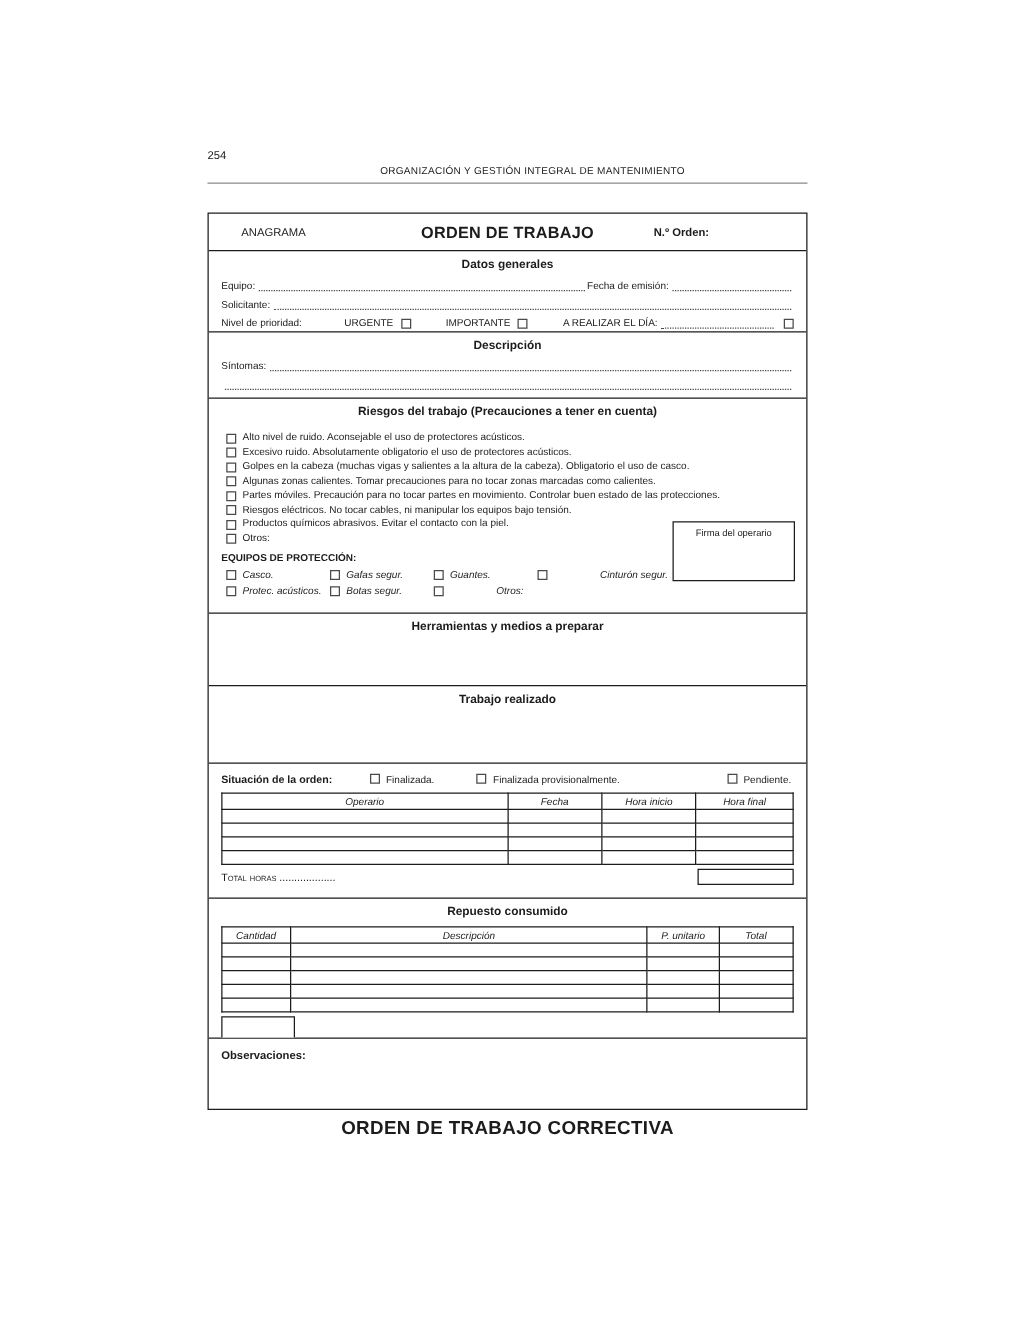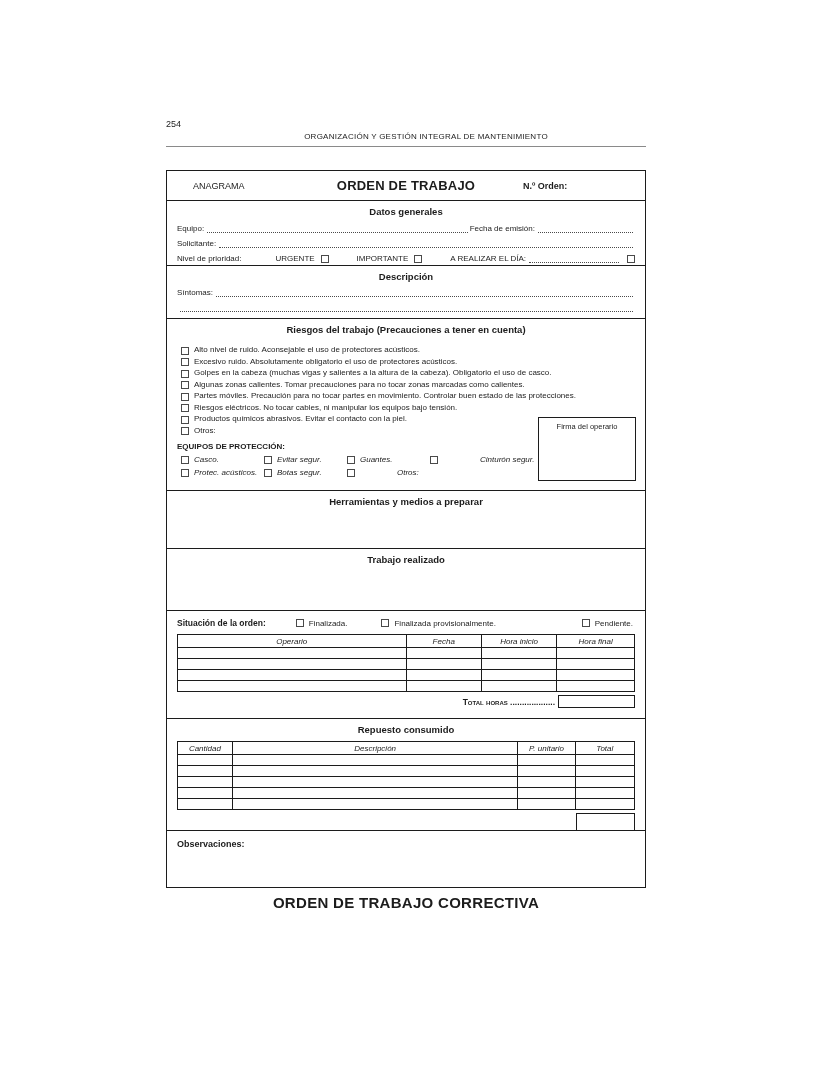--- a/index.html
+++ b/index.html
@@ -41,21 +41,21 @@
   .cbml { margin-left:6px; margin-bottom:1px; }
 
   .descr { height:53px; padding:0 10px; }
   .descr .fline { margin-top:6px; }
 
   .riesgos { height:172px; padding:0 10px; font-size:8px; }
   .riesgos .sec-title { margin-bottom:9px; }
   .risk { display:flex; gap:5px; align-items:center; line-height:11.5px;
           padding-left:4px; white-space:nowrap; }
   .risk .cb { margin-top:2px; }
-  .firma { position:absolute; right:9px; top:98px; width:98px; height:64px;
+  .firma { position:absolute; right:9px; top:98px; width:98px; height:48px;
            border:1px solid #1c1c1c; font-size:7.5px; text-align:center; padding-top:4px;
            background:#fff; }
   .eq-title { font-weight:bold; margin-top:6px; font-size:8px; }
   .eq-row { display:flex; margin-top:4px; padding-left:4px; }
   .eq-item { display:flex; gap:5px; align-items:center; flex:0 0 83px;font-style:italic; }
   .eq-item.auto { flex:0 0 auto;gap:42px; }
 
   .herr { height:58px; }
   .trab { height:62px; }
 
@@ -63,21 +63,21 @@
   .situ-row { display:flex; align-items:center; margin-top:7px; font-size:8px; }
   .situ-label { font-weight:bold; font-size:8.5px; }
   .situ-opt { display:flex; align-items:flex-start; gap:5px; }
   .o1 { margin-left:30px; } .o2 { margin-left:34px; } .o3 { margin-left:auto; margin-right:2px; }
 
   .gridtable { width:100%; border-collapse:collapse; margin-top:6px; table-layout:fixed; }
   .gridtable th { border:1px solid #1c1c1c; font-style:italic; font-weight:normal;
                   font-size:8px; height:13px; text-align:center; }
   .gridtable td { border:1px solid #1c1c1c; height:11px; }
 
-  .total-row { display:flex; justify-content:flex-end; align-items:center; margin-top:3px;font-weight:bold; }
+  .total-row { display:flex; justify-content:space-between; align-items:center; margin-top:3px; }
   .total-label { font-size:8.5px; font-variant:small-caps; margin-right:3px; }
   .total-box { border:1px solid #1c1c1c; height:13px; background:#fff; }
   .total-box.horas { width:77px; }
   .total-box.rep { width:59px; }
 
   .rep { height:112px; padding:0 10px; }
 
   .obs { height:56px; padding:8px 10px; font-size:9px; font-weight:bold; }
 
   .caption { position:absolute; left:166px; top:894px; width:480px; text-align:center;
@@ -180,21 +180,21 @@
       </div>
 
       <div class="eq-title">EQUIPOS DE PROTECCIÓN:</div>
       <div class="eq-row">
         <span class="eq-item">
           <span class="cb"></span>
           <span>Casco.</span>
         </span>
         <span class="eq-item">
           <span class="cb"></span>
-          <span>Evitar segur.</span>
+          <span>Gafas segur.</span>
         </span>
         <span class="eq-item">
           <span class="cb"></span>
           <span>Guantes.</span>
         </span>
         <span class="eq-item auto">
           <span class="cb"></span>
           <span>Cinturón segur.</span>
         </span>
       </div>

